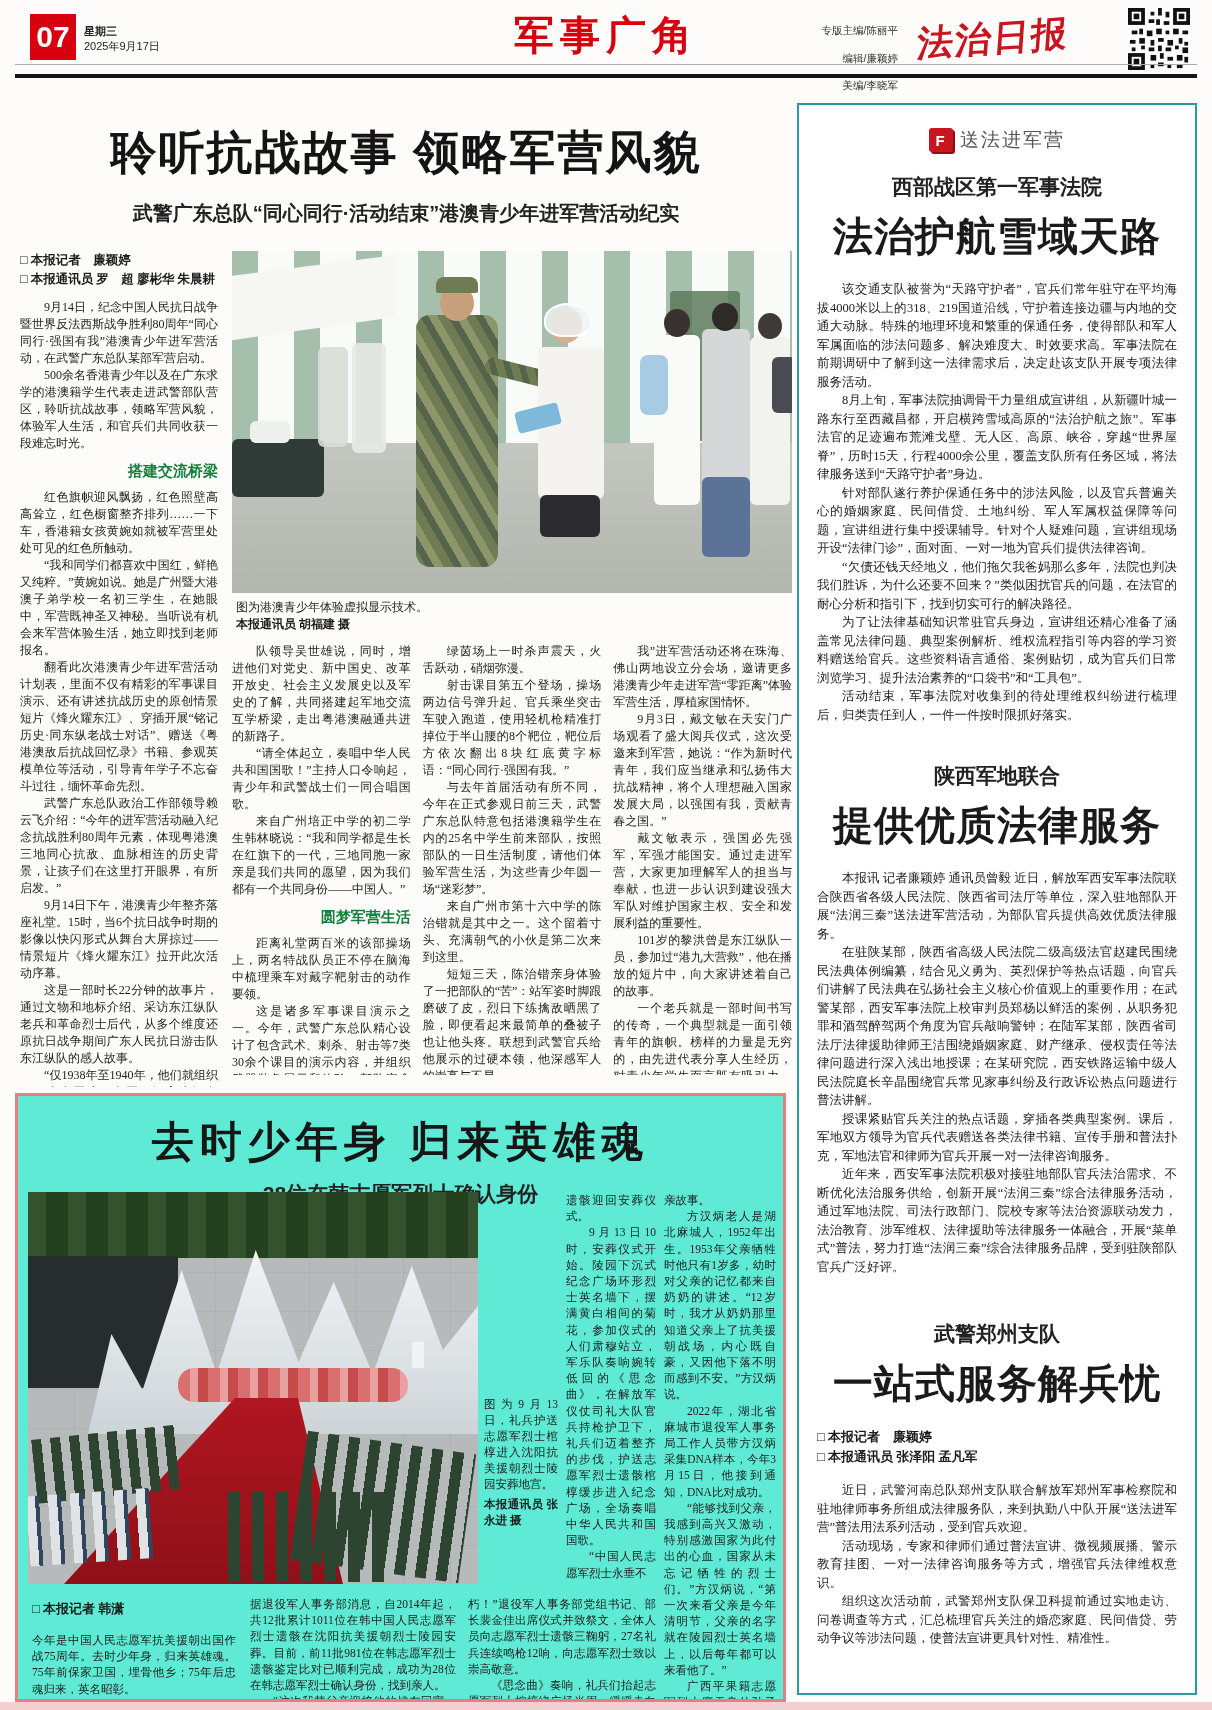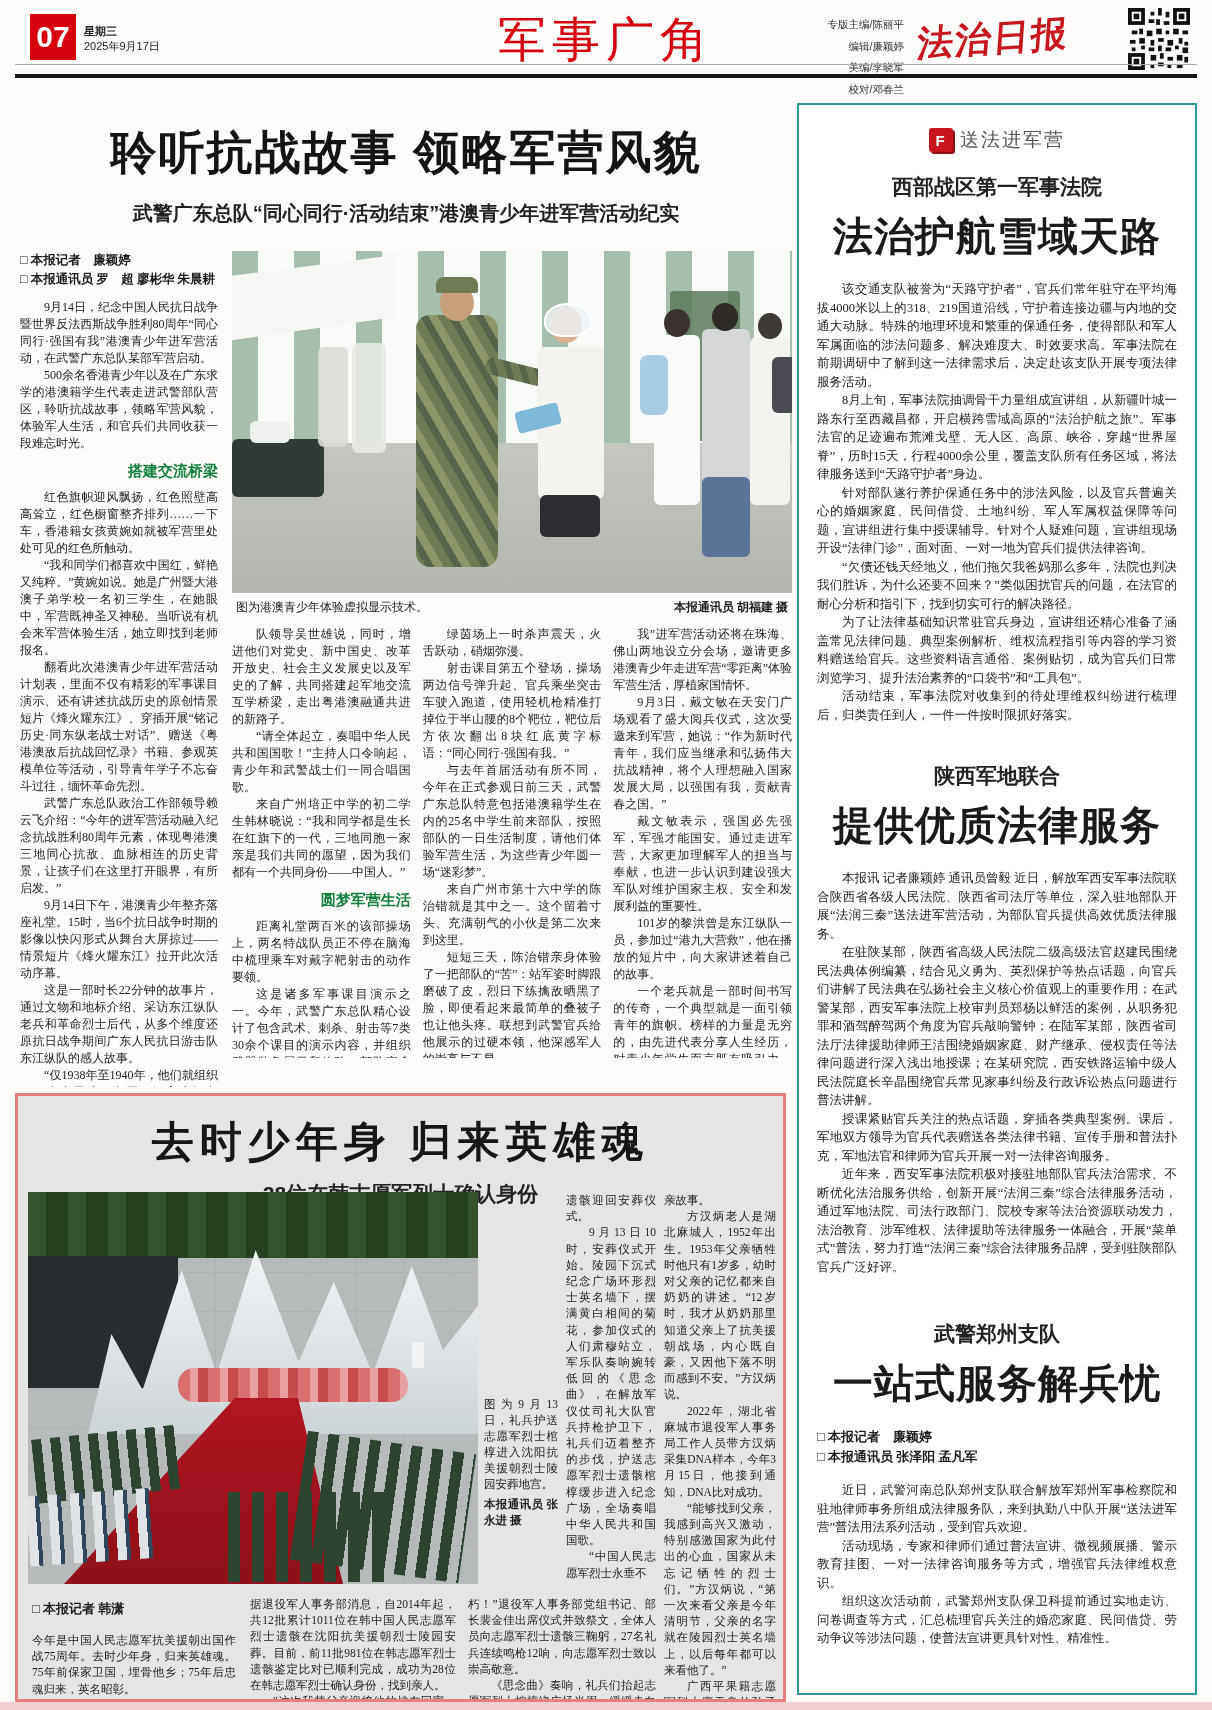--- a/index.html
+++ b/index.html
@@ -6,23 +6,23 @@
   body{width:1212px;height:1710px;position:relative;background:#fdfcfa;font-family:"Liberation Serif",serif;color:#1c1c1c;overflow:hidden;}
   .page{position:absolute;inset:0;}
 
   
   .pageno-box{position:absolute;left:30px;top:14px;width:46px;height:46px;background:#d7000f;color:#fff;
     font-family:"Liberation Sans",sans-serif;font-weight:bold;font-size:30px;display:flex;align-items:center;justify-content:center;}
   .date-block{position:absolute;left:84px;top:24px;font-family:"Liberation Sans",sans-serif;font-size:11px;color:#222;line-height:15px;}
   .date-block p{margin:0;}
   .date-block p:first-child{font-weight:bold;}
   .section-title{position:absolute;left:0;right:0;top:8px;margin:0;text-align:center;color:#d7000f;
-    font-family:"Liberation Sans",sans-serif;font-weight:400;font-size:48px;letter-spacing:6px;}
+    font-family:"Liberation Sans",sans-serif;font-weight:700;font-size:40px;letter-spacing:6px;}
   .credits{position:absolute;right:300px;top:10px;text-align:right;font-size:10.5px;line-height:13.5px;color:#333;font-family:"Liberation Sans",sans-serif;}
-  .credits p{margin:8px;}
+  .credits p{margin:14px;}
   .masthead{position:absolute;right:125px;top:14px;width:170px;color:#c8161e;font-size:36px;font-weight:bold;
     font-family:"Liberation Serif",serif;transform:rotate(-4deg) skewX(-8deg);letter-spacing:2px;}
   .qr{position:absolute;right:22px;top:8px;width:62px;height:62px;}
   .rule-thin{position:absolute;left:15px;right:15px;top:64px;height:1px;background:#aaa;}
   .rule-thick{position:absolute;left:15px;right:15px;top:74px;height:4px;background:#151515;}
 
   
   .main-article{position:absolute;left:20px;top:92px;width:772px;}
   .main-headline{margin:30px 0 0;text-align:center;font-family:"Liberation Sans",sans-serif;
     font-weight:800;font-size:46px;color:#141414;letter-spacing:2px;}
@@ -30,21 +30,21 @@
     font-weight:700;font-size:20px;color:#222;}
   .cols{display:flex;gap:14px;margin-top:24px;}
   .col{font-size:12px;line-height:17px;text-align:justify;}
   .col p{margin:0;text-indent:2em;}
   .col .subhead{margin:10px 0;text-align:right;text-indent:0;font-family:"Liberation Sans",sans-serif;
     font-size:15px;font-weight:bold;color:#15803d;}
   .col1{width:198px;height:836px;overflow:hidden;flex:none;}
   .byline{margin-bottom:10px;}
   .byline p{margin:0;text-indent:0;font-weight:bold;font-size:12.5px;line-height:19px;}
   .right-part{width:560px;flex:none;}
-  .cap-row{display:flex;justify-content:space-between;font-size:12px;padding:6px 4px 4px;}
+  .cap-row{display:flex;justify-content:space-between;font-size:12px;padding:6px 4px 4px;flex-direction:column;}
   .cap-credit{font-weight:bold;}
   .threecols{display:flex;gap:12px;margin-top:6px;}
   .threecols .col{flex:1;height:432px;overflow:hidden;}
 
   
   .photo1{position:relative;width:560px;height:342px;overflow:hidden;background:#d9ded6;}
   .p1-windows{position:absolute;left:0;top:0;right:0;height:58%;
     background:repeating-linear-gradient(90deg,rgba(124,164,138,.55) 0 26px,rgba(250,252,250,.95) 26px 62px);}
   .p1-canopy{position:absolute;left:-6px;top:4px;width:170px;height:86px;background:#f6f7f4;
     clip-path:polygon(0 25%,100% 0,100% 72%,0 100%);box-shadow:0 2px 3px rgba(0,0,0,.2);}
@@ -91,21 +91,21 @@
     color:#1a1a1a;margin:0 0 16px;letter-spacing:1px;}
   .s-body{font-size:12.5px;line-height:18.5px;text-align:justify;}
   .s-body p{margin:0;text-indent:2em;}
   .s-article2{margin-top:38px;}
   .s-article3{margin-top:44px;}
   .s-byline{margin:6px 0 14px;}
   .s-byline p{margin:0;text-indent:0;font-weight:bold;font-size:13px;line-height:20px;}
 
   
   .bottom-box{position:absolute;left:15px;top:1093px;width:771px;height:609px;border:3px solid #e77f7f;
-    background:#e5e5e5;box-sizing:border-box;overflow:hidden;}
+    background:#5eead4;box-sizing:border-box;overflow:hidden;}
   .m-headline{margin:18px 0 0;text-align:center;font-family:"Liberation Sans",sans-serif;
     font-size:42px;font-weight:800;color:#161616;letter-spacing:6px;}
   .m-subhead{margin:10px 0 0;text-align:center;font-family:"Liberation Sans",sans-serif;
     font-size:21px;font-weight:700;color:#222;}
   .mcol{position:absolute;font-size:11.5px;line-height:16.2px;text-align:justify;overflow:hidden;}
   .mcol p{margin:0;text-indent:2em;}
   .mcol p:first-child{text-indent:0;}
   .mcol-mid{left:548px;top:96px;width:90px;height:392px;}
   .mcol-right{left:646px;top:96px;width:112px;height:590px;}
   .mcol-a{left:14px;top:536px;width:204px;height:160px;}

